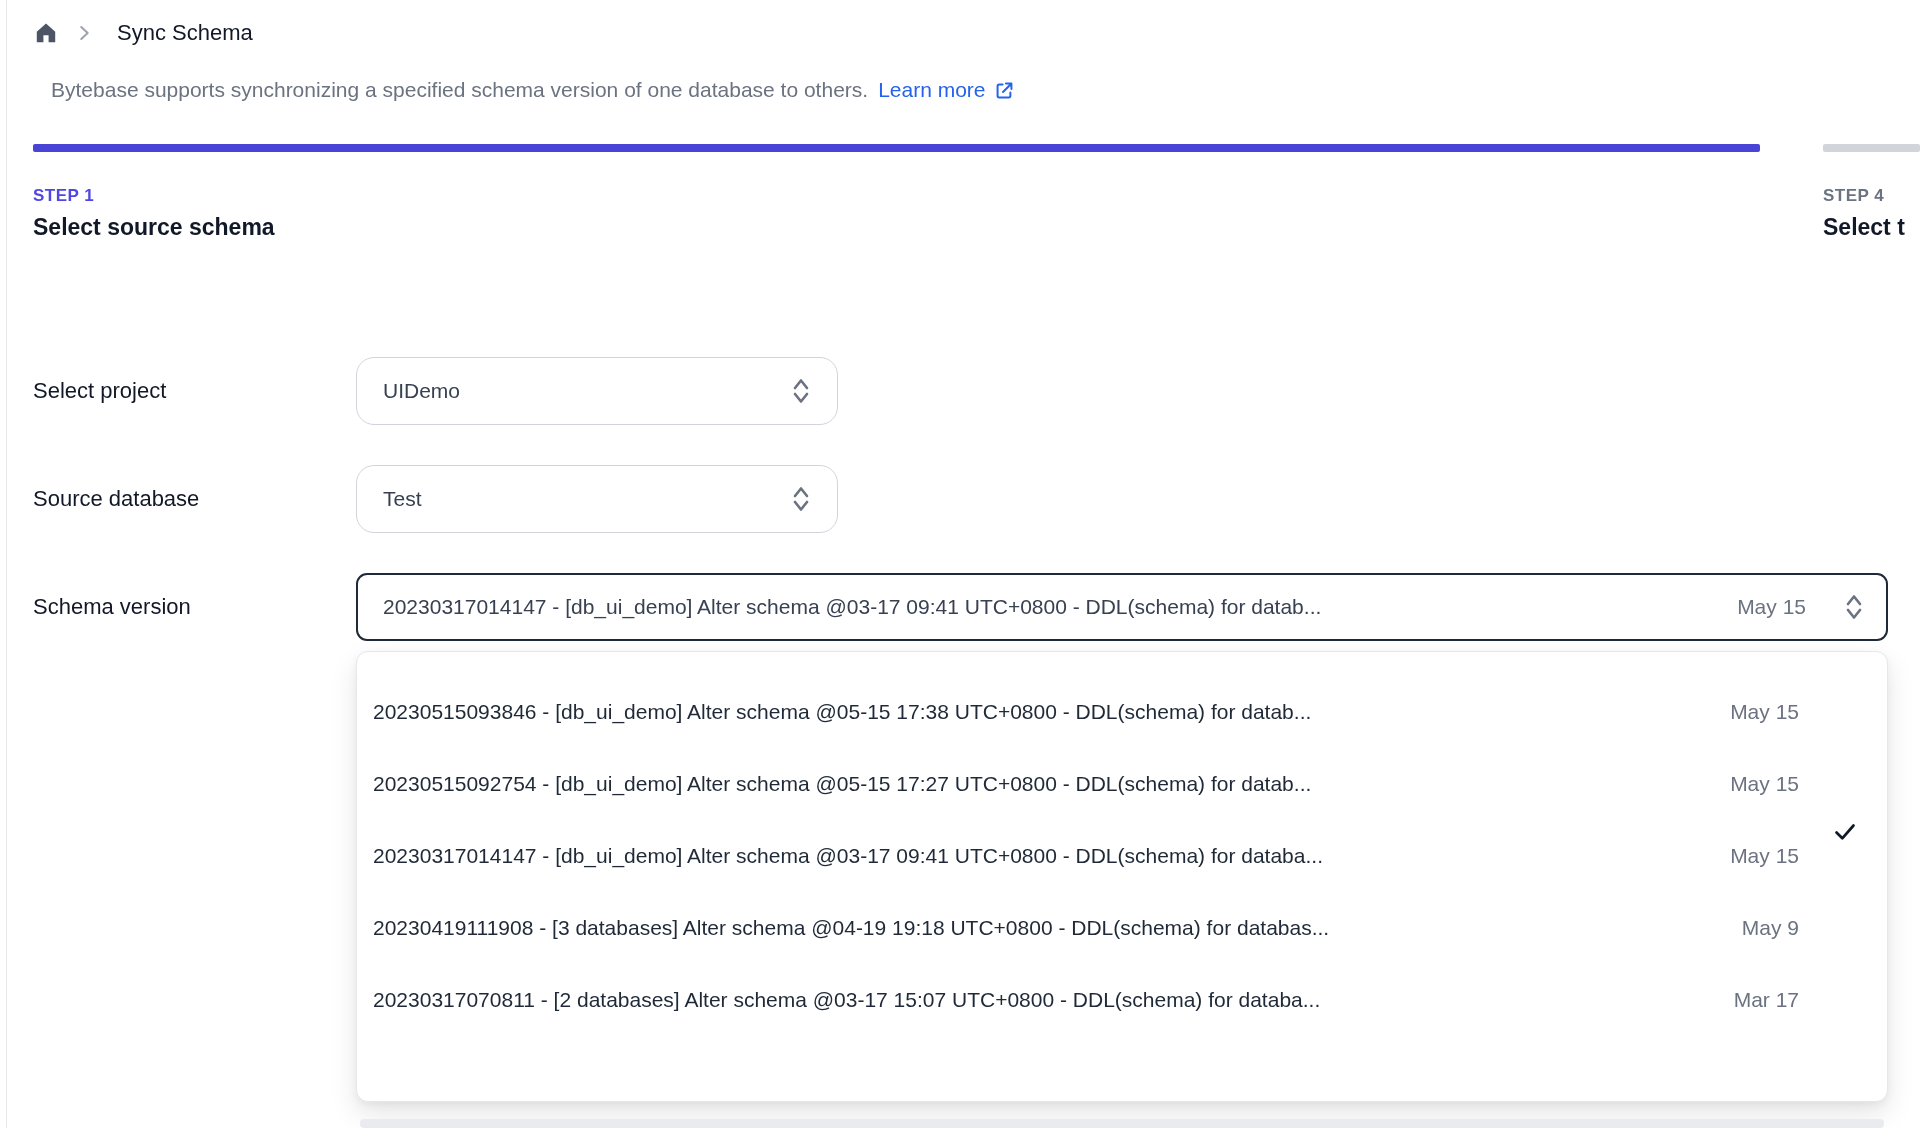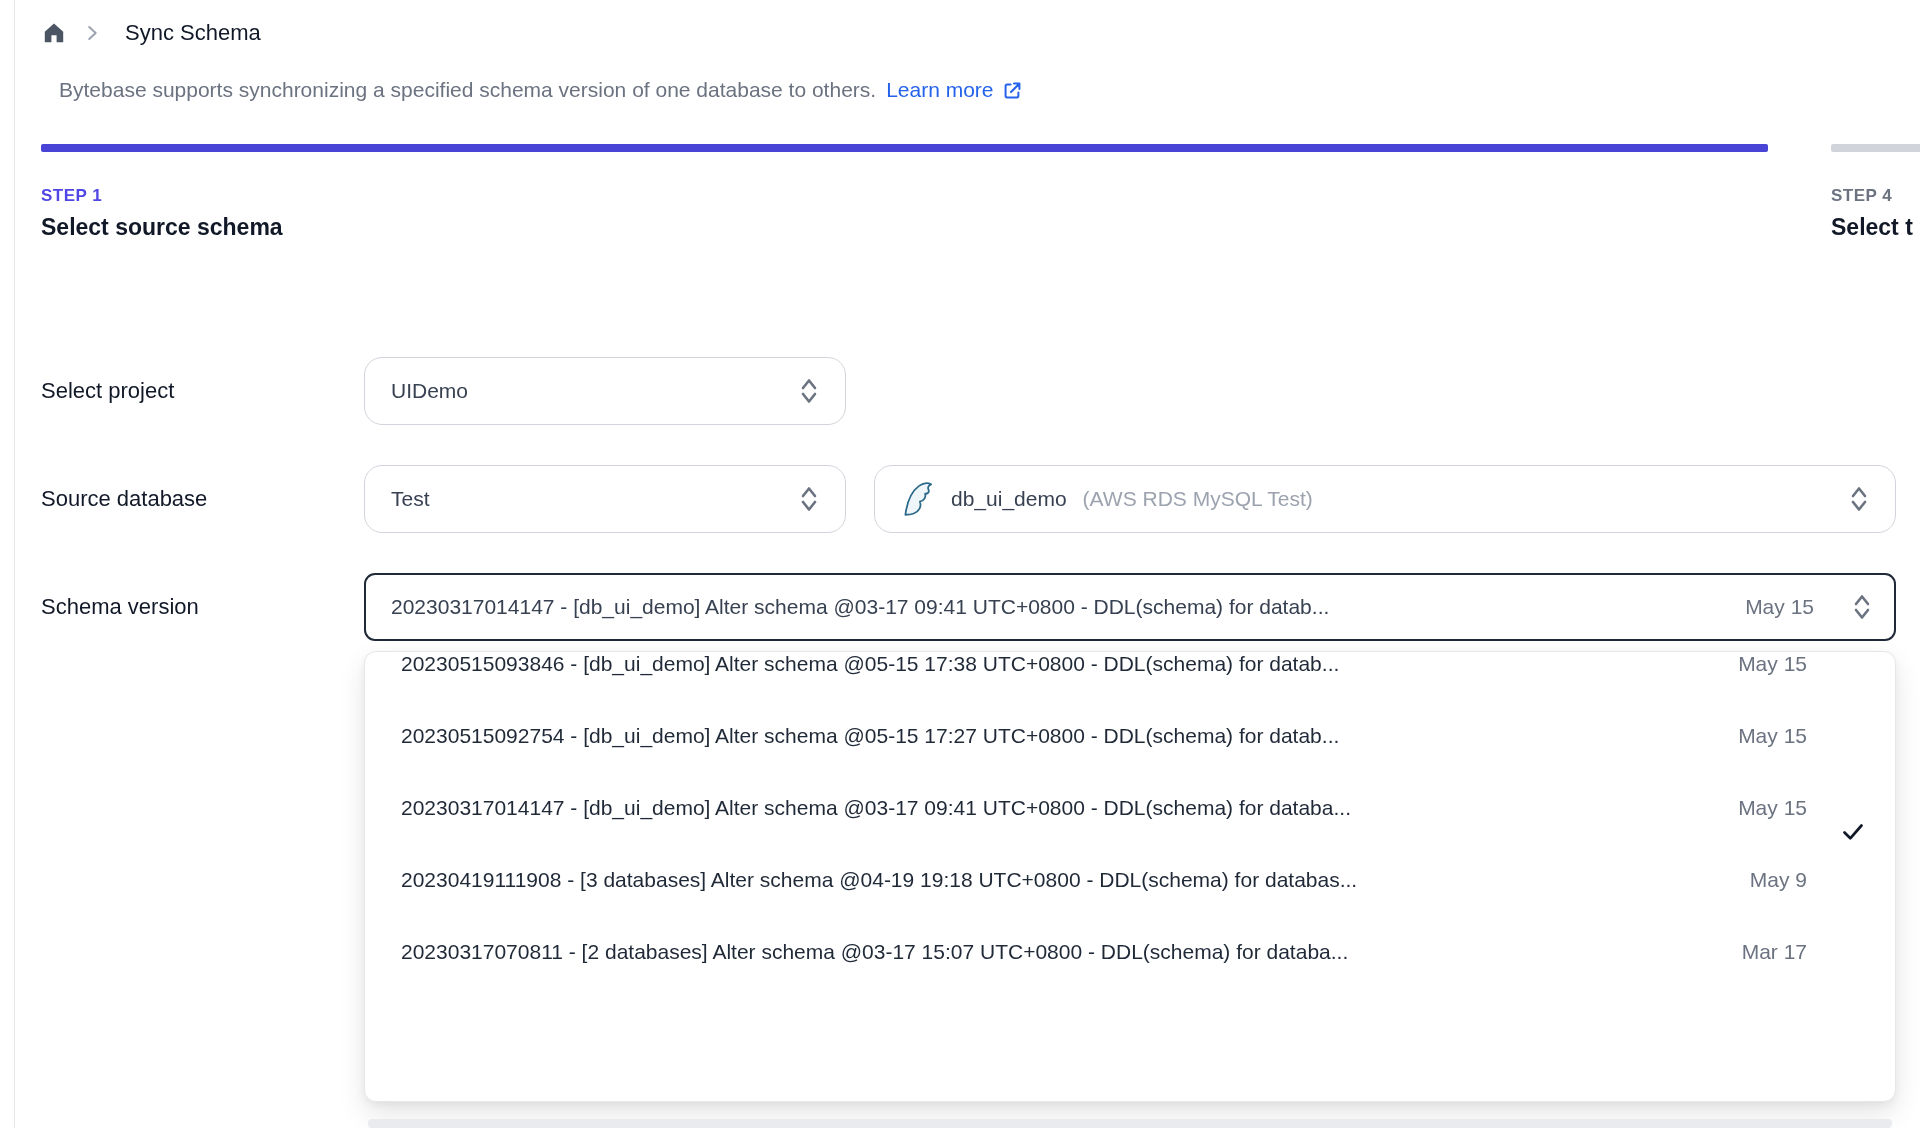--- a/index.html
+++ b/index.html
@@ -1,18 +1,18 @@
 <!DOCTYPE html>
 <html><head>
 <meta charset="utf-8">
 <style>
   * { margin:0; padding:0; box-sizing:border-box; }
   html,body { width:1920px; height:1128px; background:#ffffff; overflow:hidden;
     font-family:"Liberation Sans", sans-serif; color:#111827; }
-  .page { position:relative; width:1600px; height:1128px; background:#fff;margin-left:8px; }
+  .page { position:relative; width:1600px; height:1128px; background:#fff; }
   .left-edge { position:absolute; left:6px; top:0; width:1px; height:1128px; background:#e5e7eb; }
 
   
   .breadcrumb { position:absolute; left:33px; top:20px; display:flex; align-items:center; gap:14px; }
   .crumb-title { font-size:22px; font-weight:500; color:#111827; margin-left:8px; }
 
   
   .intro { position:absolute; left:51px; top:78px; font-size:21px; color:#6b7280; display:flex; align-items:center; gap:10px; white-space:nowrap; }
   .intro a.learn { color:#2563eb; text-decoration:none; display:inline-flex; align-items:center; gap:8px; font-size:21px; }
 
@@ -40,22 +40,22 @@
   .sel-version { left:356px; top:573px; width:1532px; border:2px solid #1f2937; border-radius:11px; padding:0 22px 0 25px; }
   .sel-version .val { color:#374151; white-space:nowrap; overflow:hidden; }
   .sel-version .vdate { margin-left:auto; color:#6b7280; flex:none; padding-left:20px; }
   .sel-version .chev { margin-left:38px; }
 
   
   .panel { position:absolute; left:356px; top:651px; width:1532px; height:451px; background:#fff;
     border:1px solid #e5e7eb; border-radius:12px;
     box-shadow:0 12px 28px rgba(0,0,0,.10), 0 3px 8px rgba(0,0,0,.05); overflow:hidden; }
   .panel .hint { height:77px; padding:24px 24px 0 24px; font-size:21px; color:#8f959e; }
-  .panel .item { position:relative; height:72px; display:flex; align-items:flex-start;
-    padding:0 88px 0 36px; font-size:21px; color:#1f2937; cursor:pointer; white-space:nowrap; }
+  .panel .item { position:relative; height:72px; display:flex; align-items:flex-end;
+    padding:0 88px 0 16px; font-size:21px; color:#1f2937; cursor:pointer; white-space:nowrap; }
   .panel .item .itext { overflow:hidden; flex:0 1 auto; }
   .panel .item .idate { margin-left:auto; color:#6b7280; flex:none; padding-left:18px; }
   .panel .item .icheck { position:absolute; right:30px; top:24px; }
 
   .bottom-strip { position:absolute; left:360px; top:1119px; width:1524px; height:9px; background:#e9ebee; border-radius:4px; }
 
   svg { display:block; }
 </style>
 </head>
 <body>
@@ -115,35 +115,20 @@
   <div class="form-label" style="top:465px">Source database</div>
   <div class="select-box sel-engine">
     <span>Test</span>
     <span class="chev">
       <svg width="20" height="30" viewBox="0 0 20 30">
           <path d="M4 12 10 4.5 16 12" fill="none" stroke="#6b7280" stroke-width="2.6" stroke-linecap="round" stroke-linejoin="round"></path>
           <path d="M4 18 10 25.5 16 18" fill="none" stroke="#6b7280" stroke-width="2.6" stroke-linecap="round" stroke-linejoin="round"></path>
         </svg>
     </span>
   </div>
-  <div class="select-box sel-db">
-    <span>
-      <svg width="34" height="42" viewBox="0 0 32 40">
-          <path d="M4 35 C5.5 23 9.5 13 17 7.5 C20.5 5 25 4 28.5 6 C26 7 25 9 26 11 C27 13.2 25.5 15.2 22.8 15 C23.8 18.5 21.5 21.8 17.8 22.6 C19.6 27 17 32 12 33.8 C9.4 34.7 6.3 35 4 35 Z" fill="#eef6fa" stroke="#2d6a8a" stroke-width="1.7" stroke-linejoin="round"></path>
-        </svg>
-    </span>
-    <span class="dbname">db_ui_demo</span>
-    <span class="dbinst">(AWS RDS MySQL Test)</span>
-    <span class="chev">
-      <svg width="20" height="30" viewBox="0 0 20 30">
-          <path d="M4 12 10 4.5 16 12" fill="none" stroke="#6b7280" stroke-width="2.6" stroke-linecap="round" stroke-linejoin="round"></path>
-          <path d="M4 18 10 25.5 16 18" fill="none" stroke="#6b7280" stroke-width="2.6" stroke-linecap="round" stroke-linejoin="round"></path>
-        </svg>
-    </span>
-  </div>
 
   <div class="form-label" style="top:573px">Schema version</div>
   <div class="select-box sel-version">
     <span class="val">20230317014147 - [db_ui_demo] Alter schema @03-17 09:41 UTC+0800 - DDL(schema) for datab...</span>
     <span class="vdate">May 15</span>
     <span class="chev">
       <svg width="20" height="30" viewBox="0 0 20 30">
           <path d="M4 12 10 4.5 16 12" fill="none" stroke="#6b7280" stroke-width="2.6" stroke-linecap="round" stroke-linejoin="round"></path>
           <path d="M4 18 10 25.5 16 18" fill="none" stroke="#6b7280" stroke-width="2.6" stroke-linecap="round" stroke-linejoin="round"></path>
         </svg>

